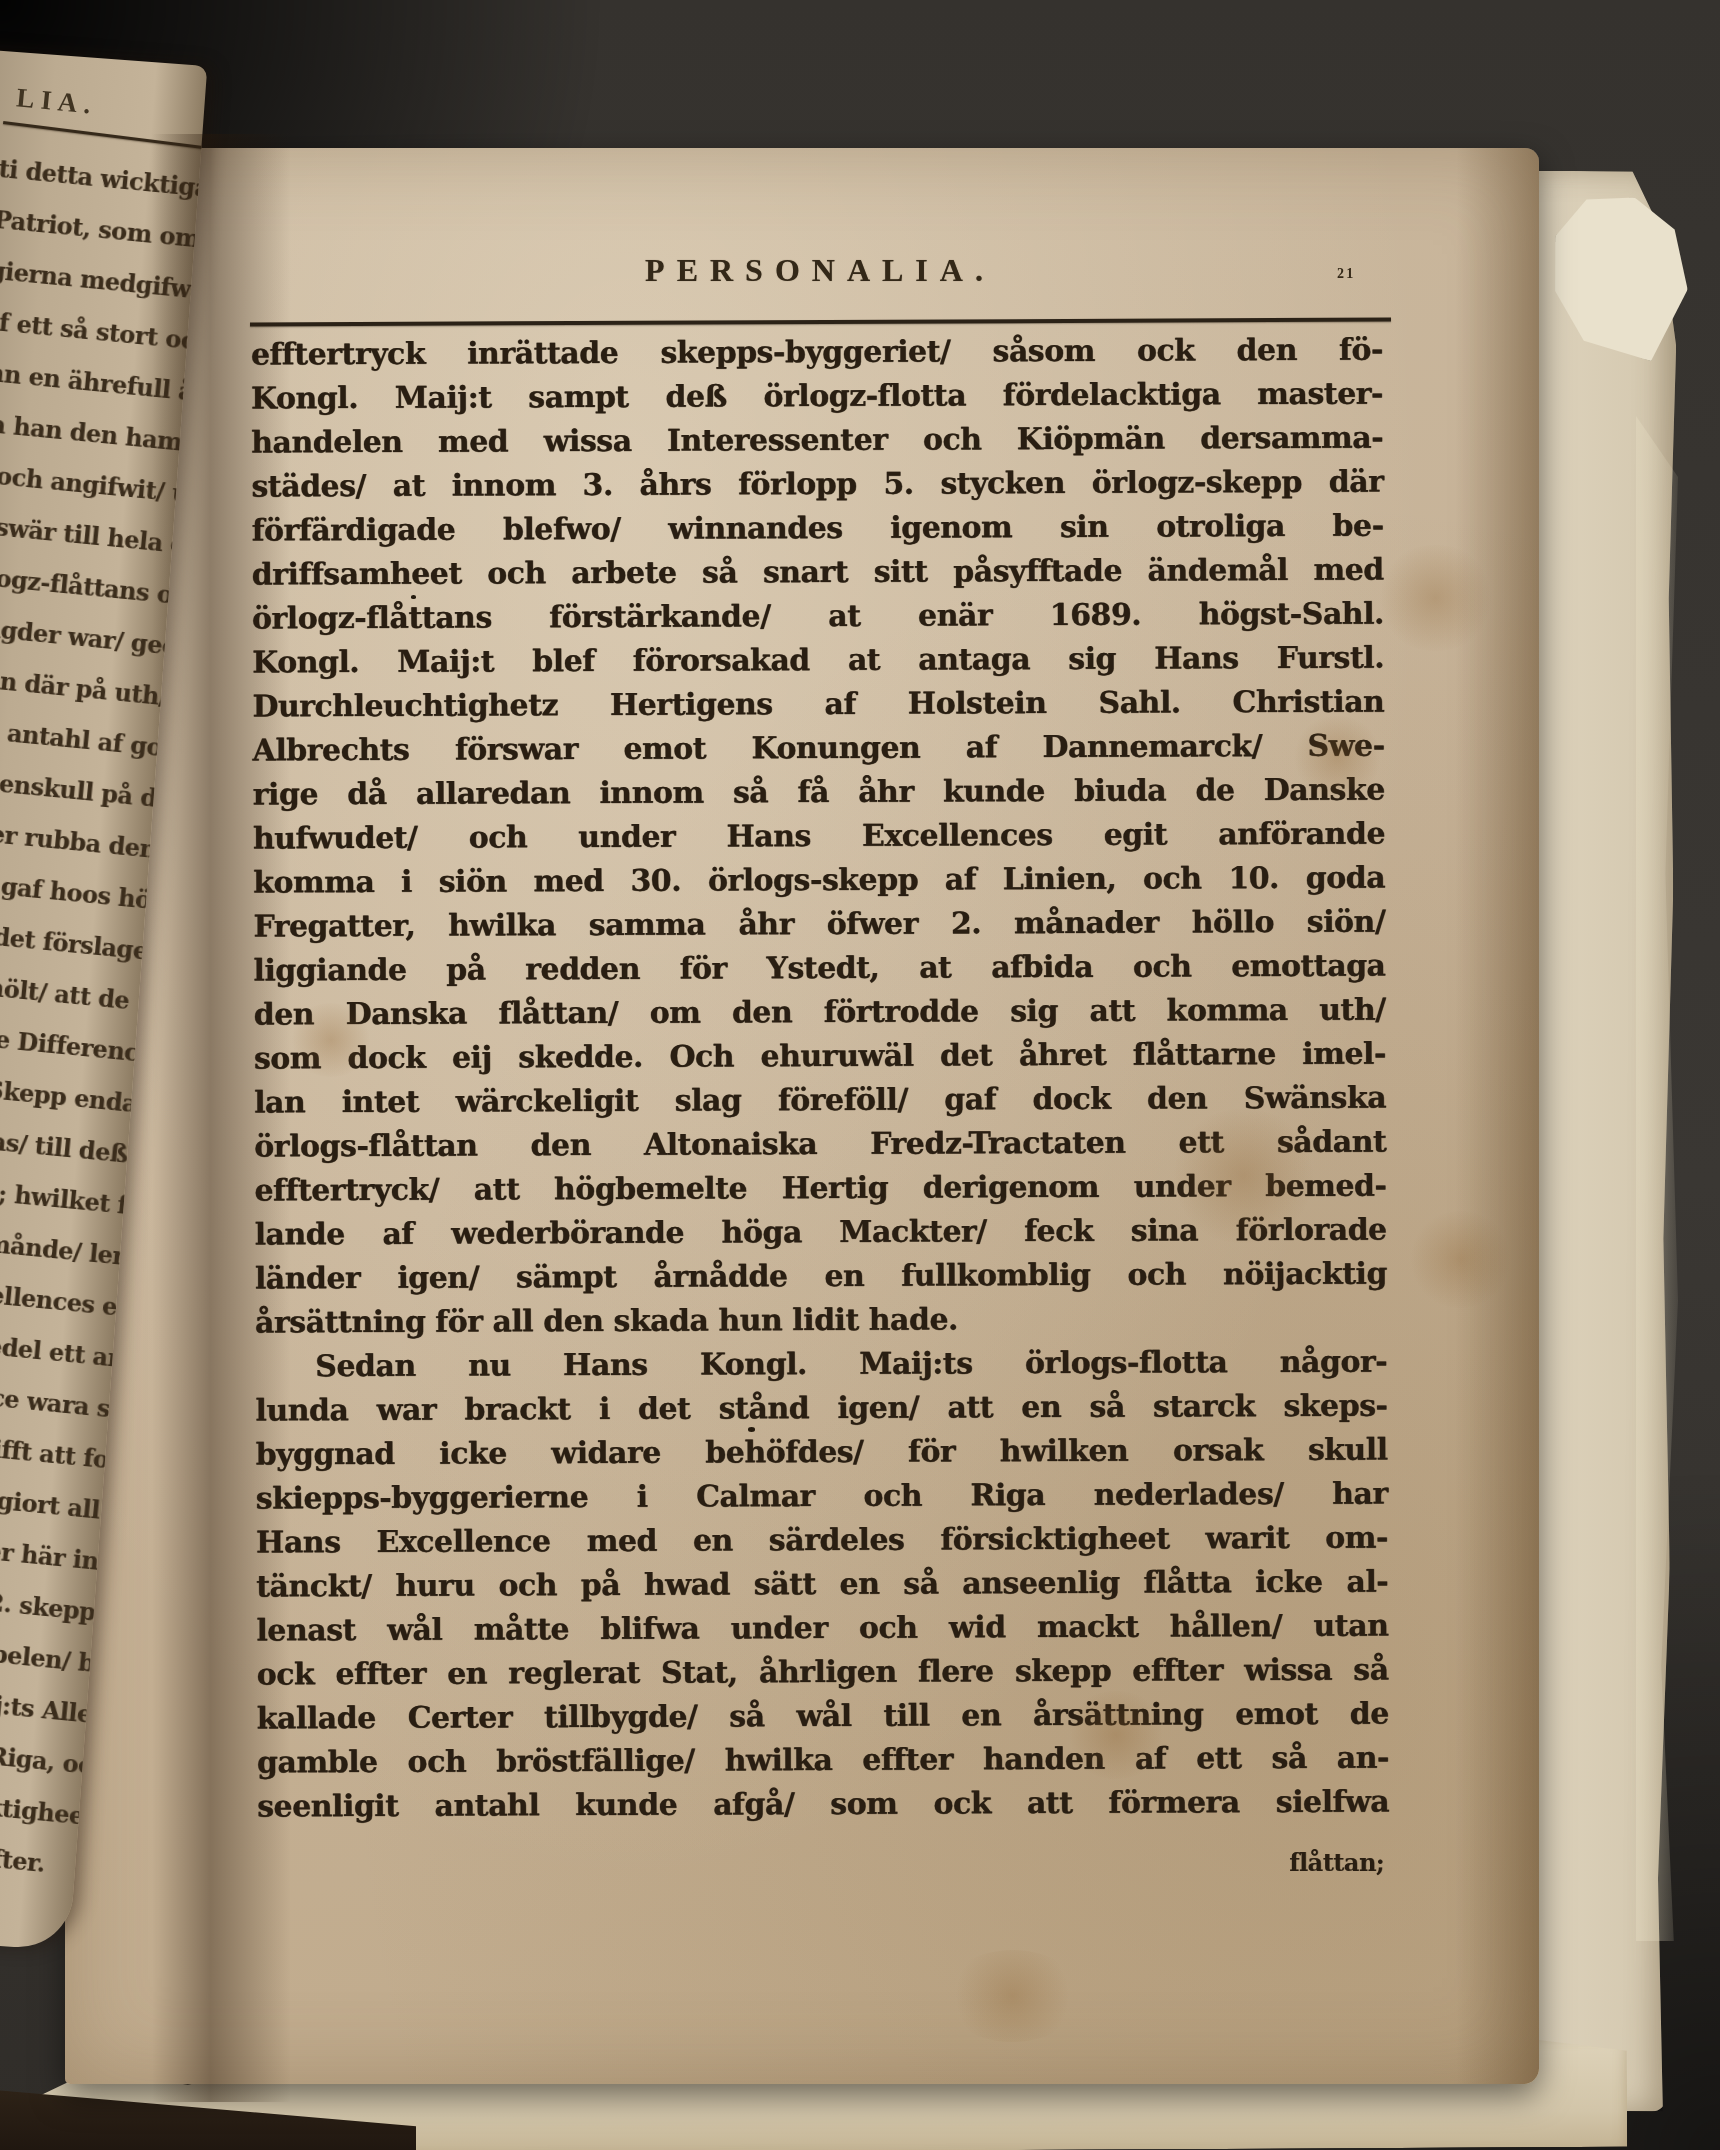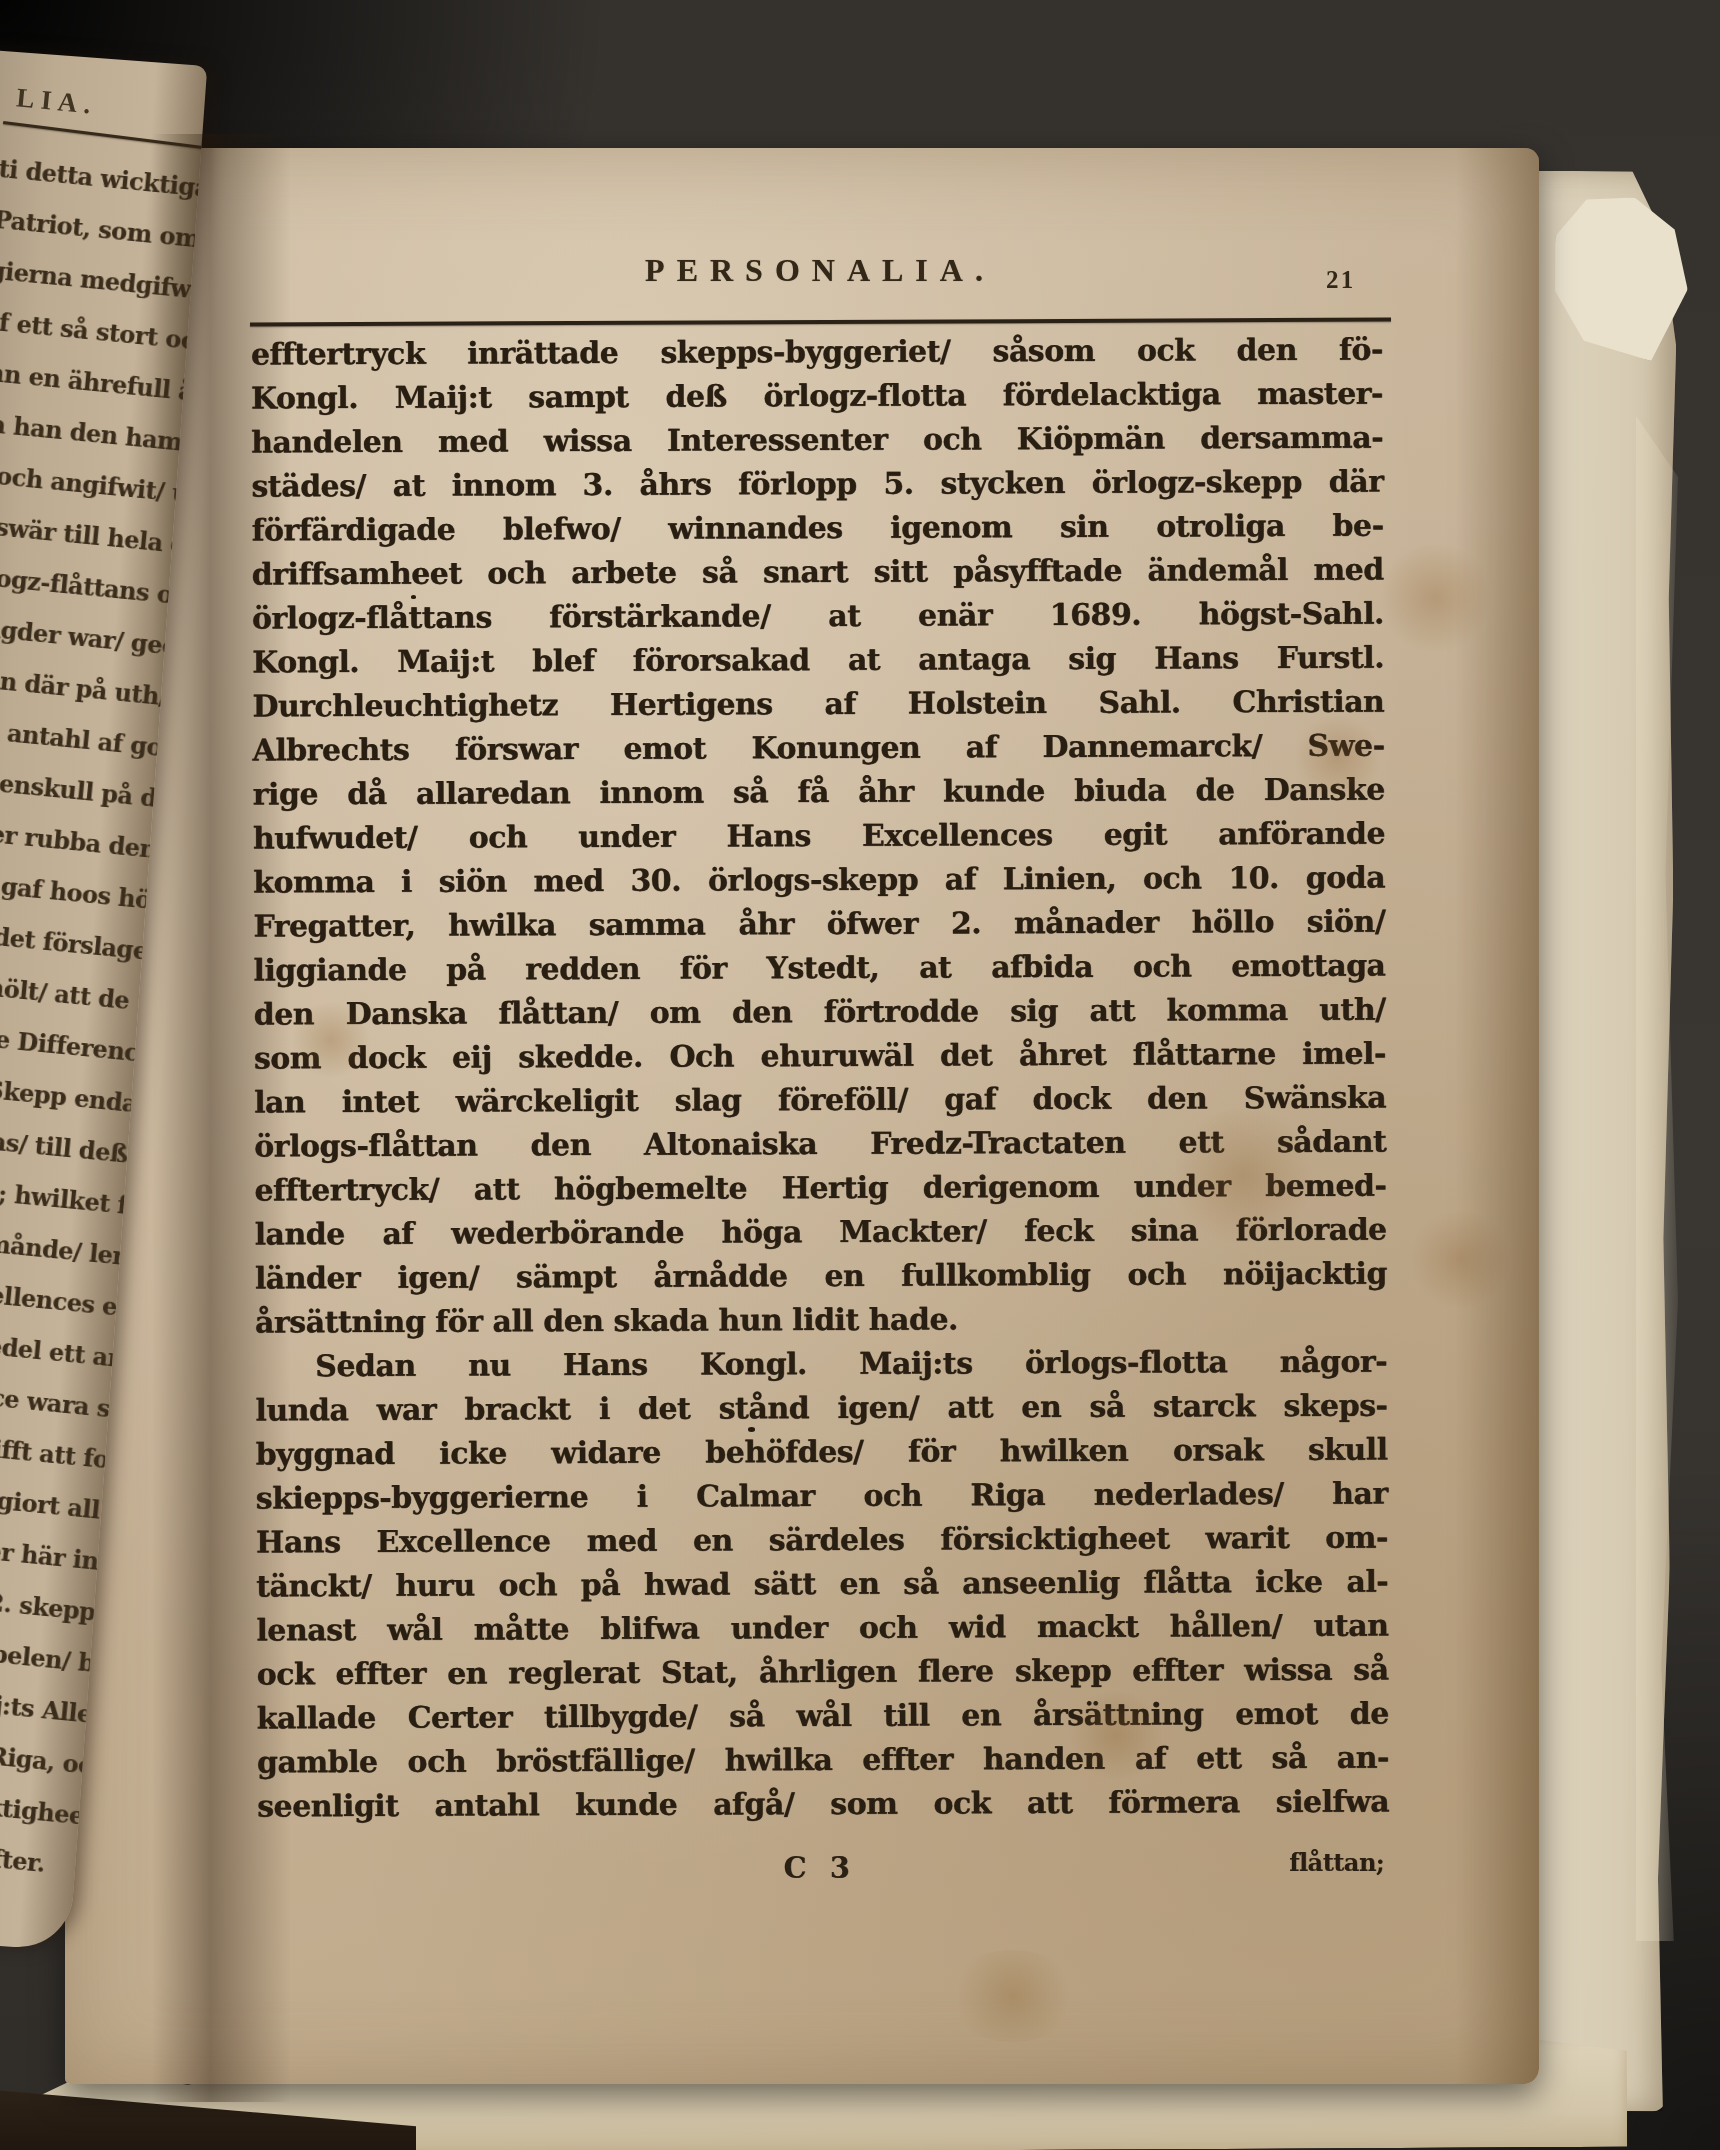--- a/index.html
+++ b/index.html
@@ -65,21 +65,21 @@
 
   .page-header{left:189px;top:104px;width:1132px;height:60px;}
   .page-title{
     display:block;text-align:center;
     font-family:"Liberation Serif", serif;font-size:32px;font-weight:600;
     letter-spacing:12px;color:#332818;
     text-shadow:0 0 0.9px rgba(51,40,24,.55);
   }
   .page-number{
     position:absolute;right:30.5px;top:14px;
-    font-family:"Liberation Serif", serif;font-size:25px;font-weight:700;
+    font-family:"Liberation Serif", serif;font-size:14px;font-weight:700;
     letter-spacing:2.3px;color:#332818;
   }
   .header-rule{
     left:185px;top:172px;width:1141px;height:4.2px;background:#2b2217;
     box-shadow:0 -7.4px 0 -2.3px rgba(43,34,23,.30), 0 0.9px 1.4px rgba(43,34,23,.35);
     transform:rotate(-.25deg);
   }
 
   .page-body{left:189px;top:182px;width:1132px;transform:rotate(-.25deg);}
   .body-line{
@@ -187,21 +187,20 @@
       <div class="body-line">Hans Excellence med en särdeles försicktigheet warit om-</div>
       <div class="body-line">tänckt/ huru och på hwad sätt en så anseenlig flåtta icke al-</div>
       <div class="body-line">lenast wål måtte blifwa under och wid mackt hållen/ utan</div>
       <div class="body-line">ock effter en reglerat Stat, åhrligen flere skepp effter wissa så</div>
       <div class="body-line">kallade Certer tillbygde/ så wål till en årsättning emot de</div>
       <div class="body-line">gamble och bröstfällige/ hwilka effter handen af ett så an-</div>
       <div class="body-line">seenligit antahl kunde afgå/ som ock att förmera sielfwa</div>
     </div>
 
   <div class="abs page-footer">
-    <span class="signature-mark">C 3</span>
     <span class="catchword">flåttan;</span>
   </div>
 
   <div class="abs stain" style="left:1308px;top:397px;width:125px;height:106px;"></div>
   <div class="abs stain" style="left:1224px;top:568px;width:97px;height:83px;"></div>
   <div class="abs stain" style="left:1100px;top:961px;width:157px;height:134px;"></div>
   <div class="abs stain" style="left:1340px;top:1063px;width:111px;height:97px;"></div>
   <div class="abs stain" style="left:998px;top:1543px;width:106px;height:88px;"></div>
   <div class="abs stain" style="left:222px;top:855px;width:88px;height:74px;"></div>
   <div class="abs stain" style="left:878px;top:1802px;width:139px;height:92px;"></div>

